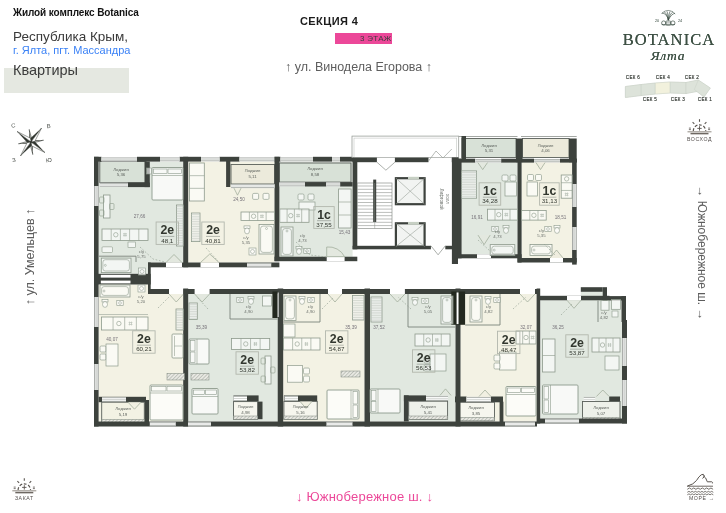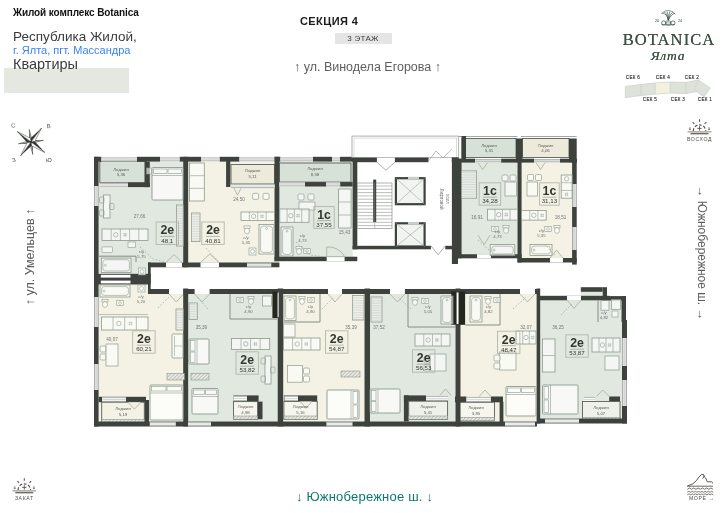--- a/index.html
+++ b/index.html
@@ -4,37 +4,37 @@
 <style>
   html,body{margin:0;padding:0;}
   body{width:726px;height:513px;position:relative;background:#ffffff;
        font-family:"Liberation Sans",sans-serif;overflow:hidden;}
   .abs{position:absolute;}
 </style>
 </head>
 <body>
 
 <div class="abs" style="left:13px;top:7px;font-size:10px;font-weight:bold;color:#131313;letter-spacing:-0.1px;">Жилой комплекс Botanica</div>
-<div class="abs" style="left:13px;top:28.5px;font-size:13.5px;color:#3a3a3a;">Республика Жилой,</div>
+<div class="abs" style="left:13px;top:28.5px;font-size:13.5px;color:#3a3a3a;">Республика Крым,</div>
 <div class="abs" style="left:13px;top:43.5px;font-size:11px;color:#3b82f6;">г. Ялта, пгт. Массандра</div>
 
 <div class="abs" style="left:4px;top:67.7px;width:124.6px;height:25.3px;background:#e5e8e1;"></div>
-<div class="abs" style="left:13px;top:56px;font-size:14.5px;color:#3c3c3c;">Квартиры</div>
+<div class="abs" style="left:13px;top:62px;font-size:14.5px;color:#3c3c3c;">Квартиры</div>
 
 <div class="abs" style="left:300px;top:15px;width:126px;text-align:left;font-size:11px;font-weight:bold;color:#1c1c1c;letter-spacing:.4px;">СЕКЦИЯ 4</div>
 
-<div class="abs" style="left:334.5px;top:32.5px;width:57px;height:11.6px;background:#e5e5e5;text-align:center;font-size:8px;color:#3c3c3c;line-height:11.6px;letter-spacing:.3px;">3 ЭТАЖ</div>
-
-<div class="abs" style="left:285px;top:59.5px;width:156px;text-align:right;font-size:12.5px;color:#5d5d5d;">↑ ул. Винодела Егорова ↑</div>
+<div class="abs" style="left:334.5px;top:32.5px;width:57px;height:11.6px;background:#ec4899;text-align:right;font-size:8px;color:#3c3c3c;line-height:11.6px;letter-spacing:.3px;">3 ЭТАЖ</div>
+
+<div class="abs" style="left:285px;top:59.5px;width:156px;text-align:left;font-size:12.5px;color:#5d5d5d;">↑ ул. Винодела Егорова ↑</div>
 
 <div class="abs" style="left:30px;top:257px;transform:translate(-50%,-50%) rotate(-90deg);font-size:12.5px;color:#5d5d5d;white-space:nowrap;">↑ ул. Умельцев ↑</div>
 
 <div class="abs" style="left:702px;top:253px;transform:translate(-50%,-50%) rotate(90deg);font-size:12px;color:#5d5d5d;white-space:nowrap;">→ Южнобережное ш. →</div>
 
-<div class="abs" style="left:296px;top:489px;font-size:13px;color:#0f766e;letter-spacing:.2px;">↓ Южнобережное ш. ↓</div>
+<div class="abs" style="left:296px;top:489px;font-size:13px;color:#ec4899;letter-spacing:.2px;">↓ Южнобережное ш. ↓</div>
 
 <svg class="abs" style="left:0;top:0;" width="726" height="513" viewBox="0 0 726 513">
 <defs>
       <pattern id="hh" width="2.6" height="2.6" patternUnits="userSpaceOnUse" patternTransform="rotate(45)">
         <rect width="2.6" height="2.6" fill="#e8e8e2"></rect>
         <line x1="0" y1="0" x2="0" y2="2.6" stroke="#878f87" stroke-width="0.8"></line>
       </pattern>
     </defs>
 
 <path d="M98.6,161.5 L183.2,161.5 L183.2,262.5 L150.7,262.5 L150.7,273.8 L98.6,273.8 Z" fill="#e1e8e0"></path>

